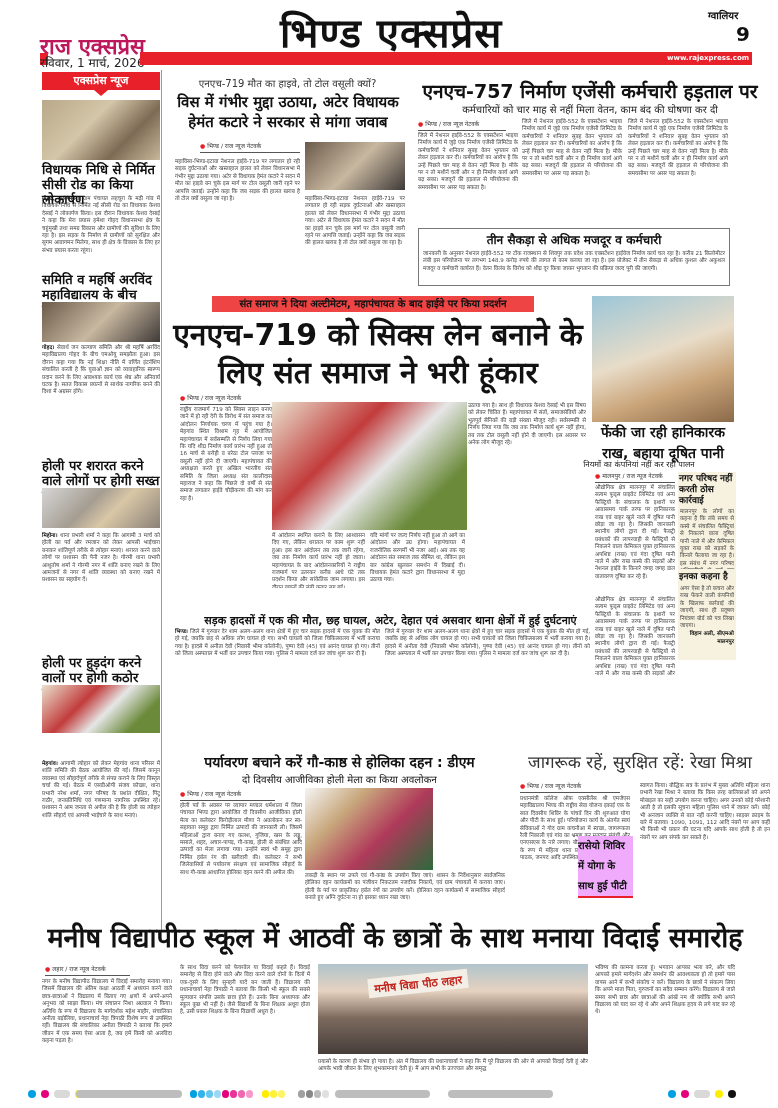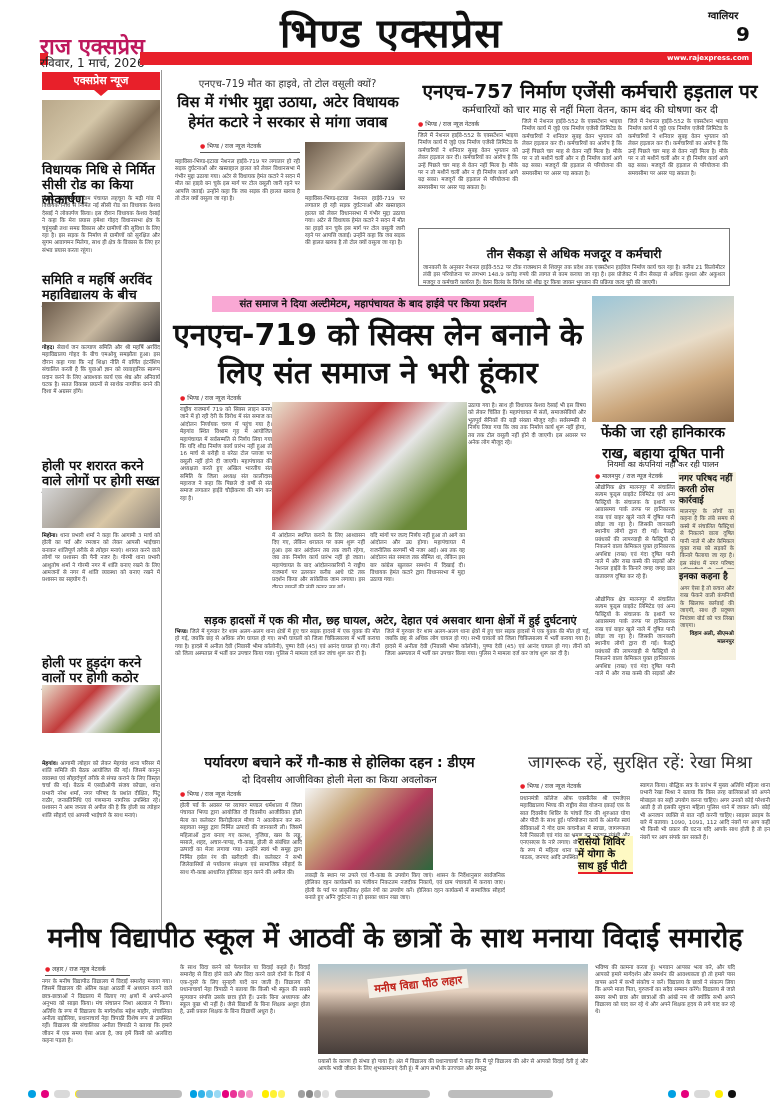--- a/index.html
+++ b/index.html
@@ -24,21 +24,21 @@
 .photo6{background:linear-gradient(180deg,#b0c4cc 0%,#e6d2c0 30%,#7c6a5e 60%,#463d3a)}
 .photo7{background:linear-gradient(135deg,#f5f5f5,#c8a77c 30%,#b03a5a 60%,#2c6a3c)}
 .h-side{font-weight:bold;font-size:13px;line-height:15px;color:#111}
 .txt{font-size:5.5px;line-height:7.4px;color:#444;text-align:justify;overflow:hidden}
 .txt b{color:#111}
 .byline{font-size:6px;color:#333;border-bottom:1px solid #555;padding-bottom:2px}
 .byline:before{content:"● ";color:#e8202a}
 .kicker{font-size:10px;color:#333;text-align:center}
 .hl{font-weight:bold;color:#111;text-align:center}
 .box{border:1px solid #777}
-.kicker-bg{background:#f9a8d4;font-size:10px;font-weight:bold;text-align:center;line-height:16px}
+.kicker-bg{background:#ef4444;font-size:10px;font-weight:bold;text-align:center;line-height:16px}
 .sidebox{background:#f7f2e0}
 .sub-red{color:#111;font-weight:bold;border-bottom:2px solid #e8202a}
 .cmyk{top:1090px;height:8px;border-radius:4px}
 </style>
 </head>
 <body>
 
 <div class="abs masthead-brand">राज एक्सप्रेस</div>
 <div class="abs red-bar-left"></div>
 <div class="abs masthead-date">रविवार, 1 मार्च, 2026</div>
@@ -74,36 +74,36 @@
 <div class="abs txt" style="left:175px;top:158px;width:125px;height:120px">महाविसा-भिण्ड-इटावा नेशनल हाईवे-719 पर लगातार हो रही सड़क दुर्घटनाओं और खस्ताहाल हालत को लेकर विधानसभा में गंभीर मुद्दा उठाया गया। अटेर से विधायक हेमंत कटारे ने सदन में मौत का हाइवे बन चुके इस मार्ग पर टोल वसूली जारी रहने पर आपत्ति जताई। उन्होंने कहा कि जब सड़क की हालत खराब है तो टोल क्यों वसूला जा रहा है।</div>
 <div class="abs txt" style="left:305px;top:195px;width:100px;height:85px">महाविसा-भिण्ड-इटावा नेशनल हाईवे-719 पर लगातार हो रही सड़क दुर्घटनाओं और खस्ताहाल हालत को लेकर विधानसभा में गंभीर मुद्दा उठाया गया। अटेर से विधायक हेमंत कटारे ने सदन में मौत का हाइवे बन चुके इस मार्ग पर टोल वसूली जारी रहने पर आपत्ति जताई। उन्होंने कहा कि जब सड़क की हालत खराब है तो टोल क्यों वसूला जा रहा है।</div>
 
 <div class="abs hl" style="left:415px;top:78px;width:350px;font-size:19px">एनएच-757 निर्माण एजेंसी कर्मचारी हड़ताल पर</div>
 <div class="abs" style="left:415px;top:102px;width:350px;font-size:10px;text-align:center;color:#222">कर्मचारियों को चार माह से नहीं मिला वेतन, काम बंद की घोषणा कर दी</div>
 <div class="abs byline" style="left:418px;top:120px;width:88px">भिण्ड / राज न्यूज नेटवर्क</div>
 <div class="abs txt" style="left:418px;top:132px;width:100px;height:100px">जिले में नेशनल हाईवे-552 के एक्सटेंशन भाइया निर्माण कार्य में जुड़े एक निर्माण एजेंसी लिमिटेड के कर्मचारियों ने शनिवार सुबह वेतन भुगतान को लेकर हड़ताल कर दी। कर्मचारियों का आरोप है कि उन्हें पिछले चार माह से वेतन नहीं मिला है। मौके पर न तो मशीनें चलीं और न ही निर्माण कार्य आगे बढ़ सका। मजदूरों की हड़ताल से परियोजना की समयसीमा पर असर पड़ सकता है।</div>
 <div class="abs txt" style="left:522px;top:118px;width:100px;height:112px">जिले में नेशनल हाईवे-552 के एक्सटेंशन भाइया निर्माण कार्य में जुड़े एक निर्माण एजेंसी लिमिटेड के कर्मचारियों ने शनिवार सुबह वेतन भुगतान को लेकर हड़ताल कर दी। कर्मचारियों का आरोप है कि उन्हें पिछले चार माह से वेतन नहीं मिला है। मौके पर न तो मशीनें चलीं और न ही निर्माण कार्य आगे बढ़ सका। मजदूरों की हड़ताल से परियोजना की समयसीमा पर असर पड़ सकता है।</div>
 <div class="abs txt" style="left:628px;top:118px;width:100px;height:112px">जिले में नेशनल हाईवे-552 के एक्सटेंशन भाइया निर्माण कार्य में जुड़े एक निर्माण एजेंसी लिमिटेड के कर्मचारियों ने शनिवार सुबह वेतन भुगतान को लेकर हड़ताल कर दी। कर्मचारियों का आरोप है कि उन्हें पिछले चार माह से वेतन नहीं मिला है। मौके पर न तो मशीनें चलीं और न ही निर्माण कार्य आगे बढ़ सका। मजदूरों की हड़ताल से परियोजना की समयसीमा पर असर पड़ सकता है।</div>
 <div class="abs box" style="left:418px;top:228px;width:312px;height:58px">
-  <div class="hl" style="font-size:12px;margin-top:16px">तीन सैकड़ा से अधिक मजदूर व कर्मचारी</div>
+  <div class="hl" style="font-size:12px;margin-top:2px">तीन सैकड़ा से अधिक मजदूर व कर्मचारी</div>
   <div class="txt" style="padding:2px 4px;height:38px">जानकारी के अनुसार नेशनल हाईवे-552 पर टोंक राजस्थान से शिवपुर तक प्रदेश तक एक्सटेंशन हाईवेज निर्माण कार्य चल रहा है। करीब 21 किलोमीटर लंबी इस परियोजना पर लगभग 148.9 करोड़ रुपये की लागत से काम कराया जा रहा है। इस प्रोजेक्ट में तीन सैकड़ा से अधिक कुशल और अकुशल मजदूर व कर्मचारी कार्यरत हैं। वेतन विलंब के विरोध को शीघ्र दूर किया जाकर भुगतान की प्रक्रिया जल्द पूरी की जाएगी।</div>
 </div>
 
 <div class="abs kicker-bg" style="left:212px;top:296px;width:322px">संत समाज ने दिया अल्टीमेटम, महापंचायत के बाद हाईवे पर किया प्रदर्शन</div>
 <div class="abs hl" style="left:172px;top:316px;width:412px;font-size:30px;line-height:38px;font-weight:900">एनएच-719 को सिक्स लेन बनाने के लिए संत समाज ने भरी हूंकार</div>
 <div class="abs byline" style="left:180px;top:394px;width:90px">भिण्ड / राज न्यूज नेटवर्क</div>
 <div class="abs txt" style="left:180px;top:406px;width:92px;height:182px">राष्ट्रीय राजमार्ग 719 को सिक्स लाइन बनाए जाने में हो रही देरी के विरोध में संत समाज का आंदोलन निर्णायक चरण में पहुंच गया है। मेहगांव स्थित विश्राम गृह में आयोजित महापंचायत में सर्वसम्मति से निर्णय लिया गया कि यदि शीघ्र निर्माण कार्य प्रारंभ नहीं हुआ तो 16 मार्च से बरोही व बरेठा टोल प्लाजा पर वसूली नहीं होने दी जाएगी। महापंचायत की अध्यक्षता करते हुए अखिल भारतीय संत समिति के जिला अध्यक्ष संत कालीदास महाराज ने कहा कि पिछले दो वर्षों से संत समाज लगातार हाईवे चौड़ीकरण की मांग कर रहा है।</div>
 <div class="abs photo5" style="left:272px;top:402px;width:195px;height:128px"></div>
 <div class="abs txt" style="left:272px;top:532px;width:93px;height:56px">में आंदोलन स्थगित कराने के लिए आश्वासन दिए गए, लेकिन धरातल पर काम शुरू नहीं हुआ। इस बार आंदोलन तब तक जारी रहेगा, जब तक निर्माण कार्य प्रारंभ नहीं हो जाता। महापंचायत के बाद आंदोलनकारियों ने राष्ट्रीय राजमार्ग पर उतरकर करीब आधे घंटे तक प्रदर्शन किया और सांकेतिक जाम लगाया। इस दौरान वाहनों की लंबी कतार लग गई।</div>
 <div class="abs txt" style="left:370px;top:532px;width:95px;height:56px">यदि मांगों पर जल्द निर्णय नहीं हुआ तो आगे का आंदोलन और उग्र होगा। महापंचायत में राजनीतिक सरगर्मी भी नजर आई। अब तक यह आंदोलन संत समाज तक सीमित था, लेकिन इस बार कांग्रेस खुलकर समर्थन में दिखाई दी। विधायक हेमंत कटारे द्वारा विधानसभा में मुद्दा उठाया गया।</div>
 <div class="abs txt" style="left:468px;top:402px;width:118px;height:186px">उठाया गया है। साथ ही विधायक केशव देसाई भी इस विषय को लेकर चिंतित हैं। महापंचायत में संतों, समाजसेवियों और भूतपूर्व सैनिकों की बड़ी संख्या मौजूद रही। सर्वसम्मति से निर्णय लिया गया कि जब तक निर्माण कार्य शुरू नहीं होगा, तब तक टोल वसूली नहीं होने दी जाएगी। इस अवसर पर अनेक लोग मौजूद रहे।</div>
 
 <div class="abs photo4" style="left:592px;top:296px;width:142px;height:126px"></div>
 <div class="abs hl" style="left:592px;top:422px;width:142px;font-size:14px;line-height:21px">फेंकी जा रही हानिकारक राख, बहाया दूषित पानी</div>
-<div class="abs" style="left:592px;top:458px;width:142px;font-size:8px;text-align:center;color:#222">नियमों का कंपनियां नहीं कर रही पालन</div>
+<div class="abs" style="left:568px;top:458px;width:142px;font-size:8px;text-align:center;color:#222">नियमों का कंपनियां नहीं कर रही पालन</div>
 <div class="abs byline" style="left:595px;top:472px;width:80px">मालनपुर / राज न्यूज नेटवर्क</div>
 <div class="abs txt" style="left:595px;top:484px;width:80px;height:108px">औद्योगिक क्षेत्र मालनपुर में संचालित सत्यम फूड्स प्राइवेट लिमिटेड एवं अन्य फैक्ट्रियों के संचालक के इशारों पर आवासमय पार्क तरफ पर हानिकारक राख एवं बाहर खुले नाले में दूषित पानी छोड़ा जा रहा है। जिसकी जानकारी स्थानीय लोगों द्वारा दी गई। फैक्ट्री प्रबंधकों की लापरवाही से फैक्ट्रियों से निकलने वाला केमिकल युक्त हानिकारक अपशिष्ट (राख) एवं गंदा दूषित पानी नाले में और राख कस्बे की सड़कों और नेशनल हाईवे के किनारे जगह जगह डाल वातावरण दूषित कर रहे हैं।</div>
 <div class="abs sidebox" style="left:678px;top:472px;width:58px;height:188px">
   <div style="font-weight:bold;font-size:9px;line-height:11px;padding:1px">नगर परिषद नहीं करती ठोस कार्रवाई</div>
   <div class="txt" style="padding:1px 2px;height:62px">मालनपुर के लोगों का कहना है कि लंबे समय से कस्बे में संचालित फैक्ट्रियां से निकलने वाला दूषित पानी नाले में और केमिकल युक्त राख को सड़कों के किनारे फैलाया जा रहा है। इस संबंध में नगर परिषद अधिकारियों से कई बार शिकायत की जा चुकी है। लेकिन अभी तक परिषद की तरफ से कोई कार्रवाई नहीं की गई है।</div>
   <div style="font-weight:bold;font-size:9px;line-height:11px;padding:2px 1px">इनका कहना है</div>
   <div class="txt" style="padding:1px 2px;height:44px">अगर ऐसा है तो कचरा और राख फेंकने वाली कंपनियों के खिलाफ कार्रवाई की जाएगी, साथ ही प्रदूषण नियंत्रण बोर्ड को पत्र लिखा जाएगा।</div>
   <div style="font-size:5.5px;font-weight:bold;text-align:right;padding:1px 2px">विहान अली, सीएमओ मालनपुर</div>
 </div>
 
@@ -115,21 +115,21 @@
 <div class="abs hl" style="left:172px;top:752px;width:335px;font-size:14px">पर्यावरण बचाने करें गौ-काष्ठ से होलिका दहन : डीएम</div>
 <div class="abs" style="left:172px;top:772px;width:335px;font-size:10px;text-align:center">दो दिवसीय आजीविका होली मेला का किया अवलोकन</div>
 <div class="abs byline" style="left:180px;top:790px;width:95px">भिण्ड / राज न्यूज नेटवर्क</div>
 <div class="abs photo7" style="left:305px;top:788px;width:128px;height:82px"></div>
 <div class="abs txt" style="left:180px;top:802px;width:122px;height:120px">होली पर्व के अवसर पर व्यापार मण्डल धर्मशाला में जिला पंचायत भिण्ड द्वारा आयोजित दो दिवसीय आजीविका होली मेला का कलेक्टर किरोड़ीलाल मीणा ने अवलोकन कर स्व-सहायता समूह द्वारा निर्मित उत्पादों की जानकारी ली। जिसमें महिलाओं द्वारा बनाए गए कलश, गुजिया, खस के लड्डू, मसाले, शहद, अचार-पापड़, गौ-काष्ठ, होली से संबंधित आदि उत्पादों का मेला लगाया गया। उन्होंने स्वयं भी समूह द्वारा निर्मित हर्बल रंग की खरीदारी की। कलेक्टर ने सभी जिलेवासियों से पर्यावरण संरक्षण एवं सामाजिक सौहार्द के साथ गौ-काष्ठ आधारित होलिका दहन करने की अपील की।</div>
 <div class="abs txt" style="left:305px;top:872px;width:200px;height:50px">लकड़ी के स्थान पर उपले एवं गौ-काष्ठ के उपयोग किए जाएं। शासन के निर्देशानुसार सार्वजनिक होलिका दहन कार्यक्रमों का पंजीयन निकटतम नजदीक निकायें, एवं ग्राम पंचायतों में कराया जाए। होली के पर्व पर प्राकृतिक/ हर्बल रंगों का उपयोग करें। होलिका दहन कार्यक्रमों में सामाजिक सौहार्द बनाते हुए अग्नि दुर्घटना ना हो इसका ध्यान रखा जाए।</div>
 
 <div class="abs" style="left:510px;top:750px;width:260px;font-size:17px;color:#333;text-align:center">जागरूक रहें, सुरक्षित रहें: रेखा मिश्रा</div>
 <div class="abs byline" style="left:520px;top:782px;width:100px">भिण्ड / राज न्यूज नेटवर्क</div>
 <div class="abs txt" style="left:520px;top:795px;width:110px;height:128px">प्रधानमंत्री कॉलेज ऑफ एक्सीलेंस श्री एमजेएस महाविद्यालय भिण्ड की राष्ट्रीय सेवा योजना इकाई एक के सात दिवसीय शिविर के पांचवें दिन की शुरुआत योगा और पीटी के साथ हुई। परियोजना कार्य के अंतर्गत स्वयं सेविकाओं ने गोद ग्राम कचनौआ में स्वच्छ, जागरूकता रैली निकाली एवं गांव का भ्रमण कर मतदान संबंधी और एनएसएस के नारे लगाए। बौद्धिक सत्र में मुख्य अतिथि के रूप में महिला थाना प्रभारी रेखा मिश्रा, रितिक पाठक, जनपद आदि उपस्थित रहे।</div>
-<div class="abs sub-red" style="left:578px;top:836px;width:55px;font-size:10px;line-height:12px;background:#fef9c3">रासेयो शिविर में योगा के साथ हुई पीटी</div>
+<div class="abs sub-red" style="left:578px;top:836px;width:55px;font-size:10px;line-height:20px;background:#f0abfc">रासेयो शिविर में योगा के साथ हुई पीटी</div>
 <div class="abs txt" style="left:640px;top:782px;width:130px;height:142px">स्वागत किया। बौद्धिक सत्र के प्रारंभ में मुख्य अतिथि महिला थाना प्रभारी रेखा मिश्रा ने बताया कि किस तरह बालिकाओं को अपने मोबाइल का सही उपयोग करना चाहिए। अगर उनको कोई परेशानी आती है तो इसकी सूचना महिला पुलिस थाने में जाकर करें। कोई भी अनजान व्यक्ति से बात नहीं करनी चाहिए। साइबर क्राइम के बारे में बताया। 1090, 1091, 112 आदि नंबरों पर आप कहीं भी किसी भी प्रकार की घटना यदि आपके साथ होती है तो इन नंबरों पर आप संपर्क कर सकते हैं।</div>
 
 <div class="abs hl" style="left:30px;top:918px;width:730px;font-size:27px;font-weight:900">मनीष विद्यापीठ स्कूल में आठवीं के छात्रों के साथ मनाया विदाई समारोह</div>
 <div class="abs byline" style="left:45px;top:965px;width:85px">लहार / राज न्यूज नेटवर्क</div>
 <div class="abs txt" style="left:42px;top:978px;width:130px;height:105px">नगर के मनीष विद्यापीठ विद्यालय में विदाई समारोह मनाया गया। जिसमें विद्यालय की अंतिम कक्षा आठवीं में अध्ययन करने वाले छात्र-छात्राओं ने विद्यालय में बिताए गए क्षणों में अपने-अपने अनुभव को साझा किया। मंच संचालन निशा अग्रवाल ने किया। अतिथि के रूप में विद्यालय के मार्गदर्शक महेश माहौर, संचालिका अनीता बड़ोलिया, प्रधानाचार्य नेहा त्रिपाठी विशेष रूप से उपस्थित रहीं। विद्यालय की संचालिका अनीता त्रिपाठी ने बताया कि हमारे जीवन में एक समय ऐसा आता है, जब हमें किसी को अलविदा कहना पड़ता है।</div>
 <div class="abs txt" style="left:180px;top:964px;width:130px;height:119px">के साथ विदा करने को फेयरवेल या विदाई कहते हैं। विदाई समारोह से विदा होने वाले और विदा करने वाले दोनों के दिलों में एक-दूसरे के लिए सुनहरी यादें बन जाती हैं। विद्यालय की प्रधानाचार्या नेहा त्रिपाठी ने बताया कि किसी भी स्कूल की सबसे मूल्यवान संपत्ति उसके छात्र होते हैं। उनके बिना अध्यापक और स्कूल कुछ भी नहीं है। जैसे विद्यार्थी के बिना शिक्षक अधूरा होता है, उसी प्रकार शिक्षक के बिना विद्यार्थी अधूरा है।</div>
 <div class="abs photo6" style="left:318px;top:964px;width:270px;height:90px">
   <div style="position:absolute;left:50px;top:10px;background:#f4efe6;color:#c0241c;font-size:11px;font-weight:bold;padding:2px 6px;transform:rotate(-6deg)">मनीष विद्या पीठ लहार</div>
 </div>
 <div class="abs txt" style="left:318px;top:1058px;width:270px;height:26px">प्रयासों के कारण ही संभव हो पाया है। अंत में विद्यालय की प्रधानाचार्या ने कहा कि मैं पूरे विद्यालय की ओर से आपको विदाई देती हूं और आपके भावी जीवन के लिए शुभकामनाएं देती हूं। मैं आप सभी के उज्ज्वल और समृद्ध</div>

